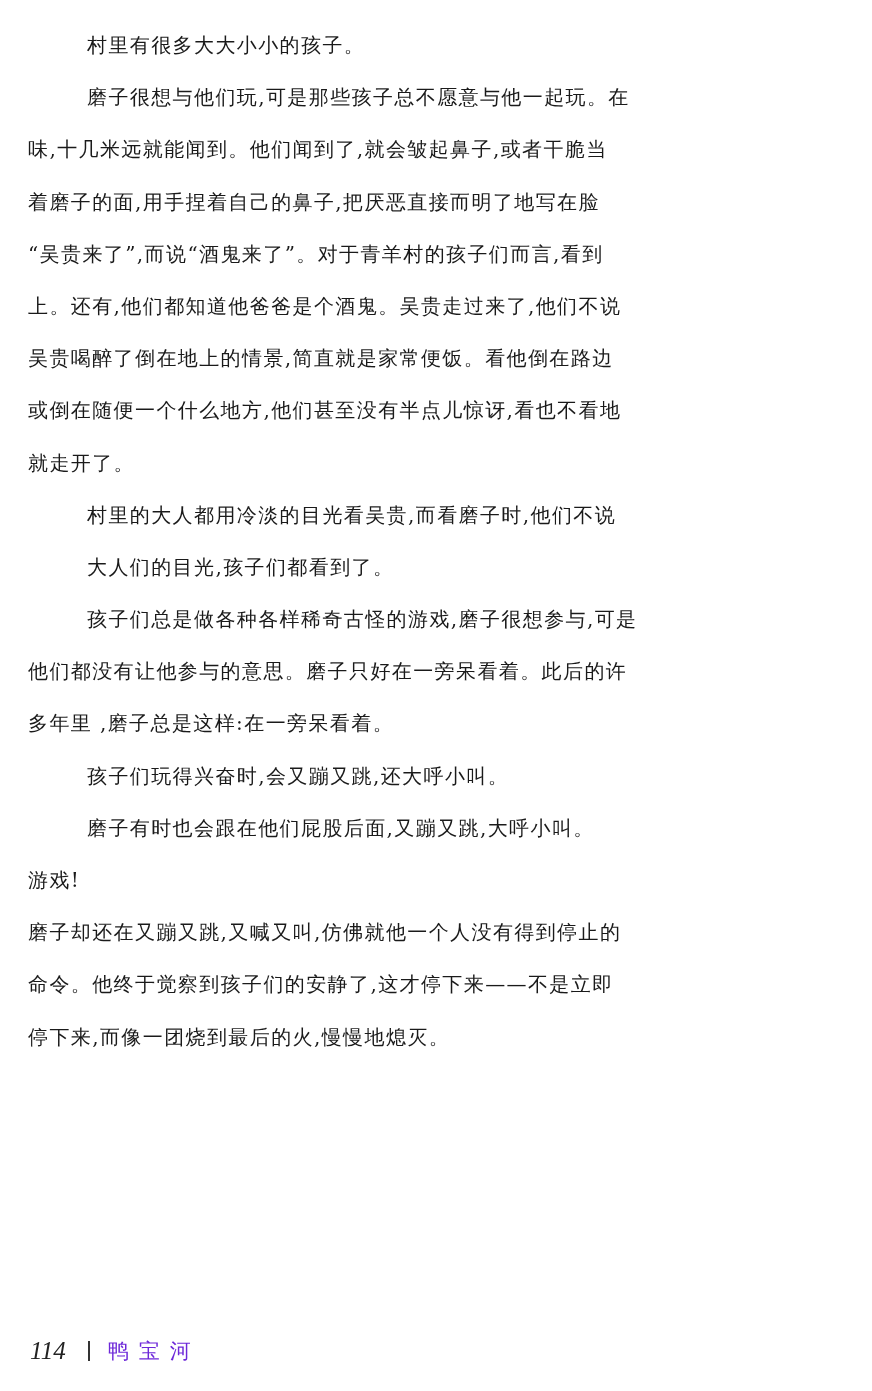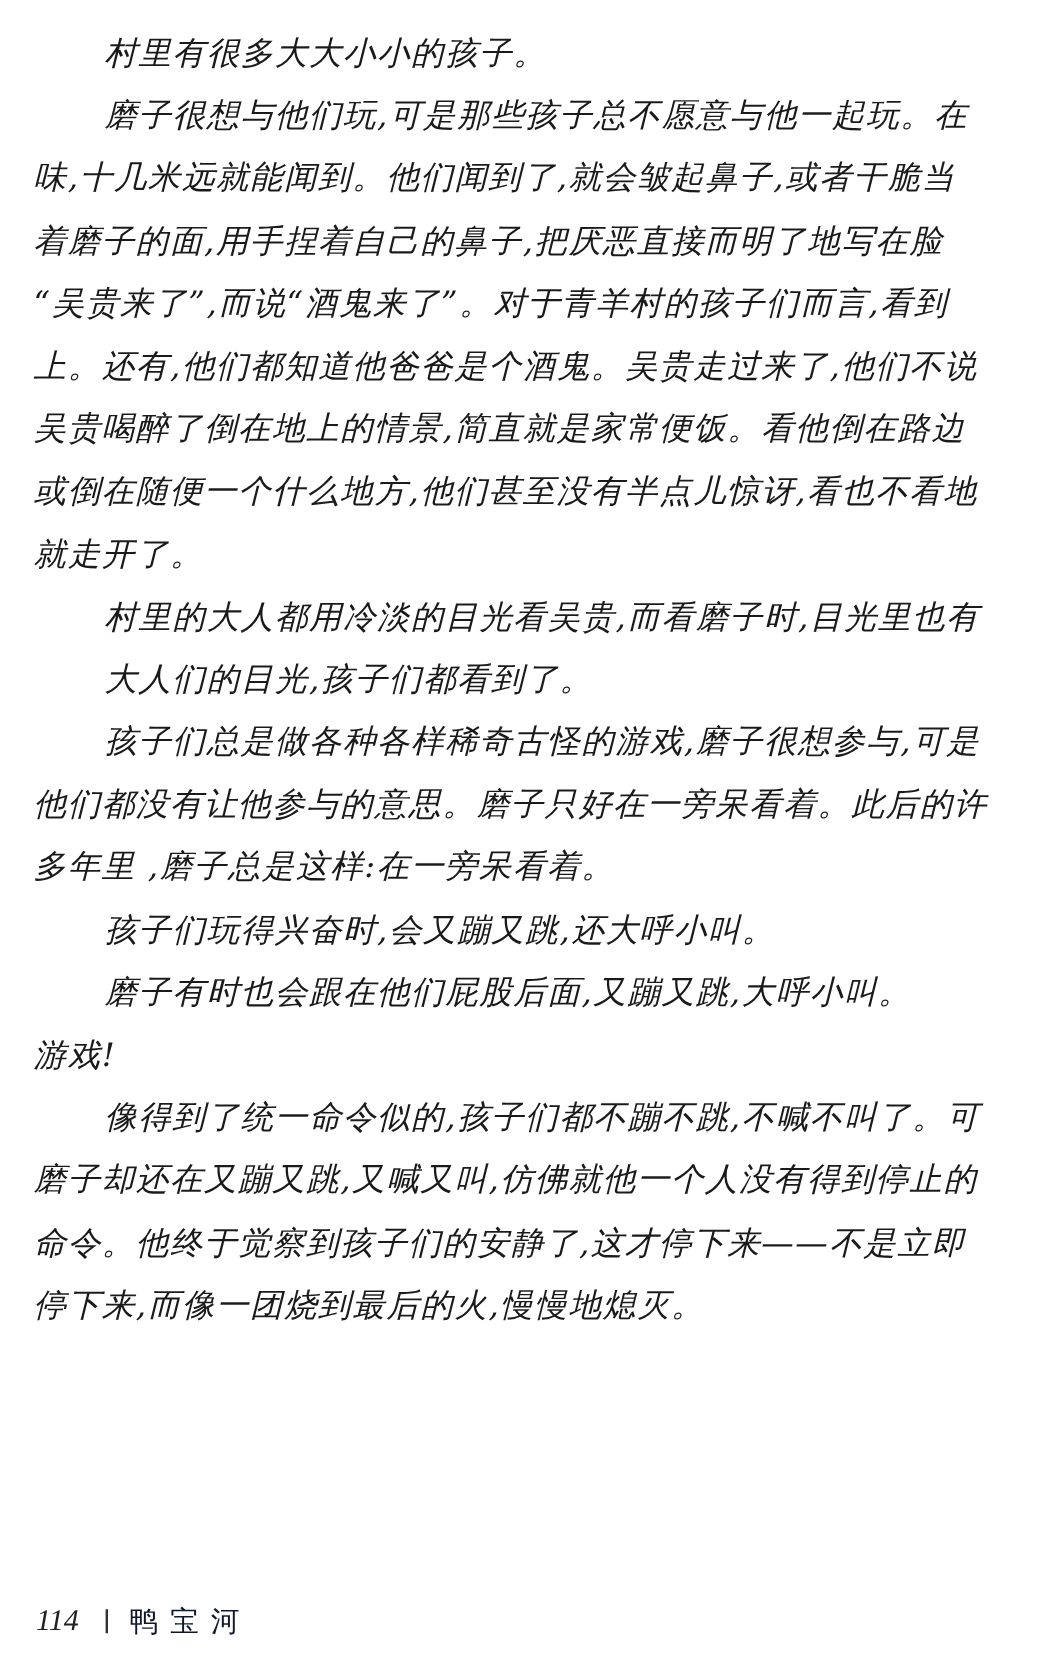--- a/index.html
+++ b/index.html
@@ -1,50 +1,49 @@
 <!DOCTYPE html>
 <html><head>
 <meta charset="utf-8">
 <style>
   html, body { margin: 0; padding: 0; background: #ffffff; }
   body { width: 872px; height: 1391px; position: relative; overflow: hidden;
          font-family: "DejaVu Serif", "Liberation Serif", serif; color: #1a1a1a; }
   .page { position: absolute; left: 28px; top: 22px; width: 816px; }
-  .line { height: 52.2px; line-height: 46px; font-size: 27px; white-space: nowrap;
-          letter-spacing: 1.4px; font-style: italic; }
+  .line { height: 52.2px; line-height: 46px; font-size: 20px; white-space: nowrap;
+          letter-spacing: 1.4px; }
   .line.indent { padding-left: 59px; }
   .footer { position: absolute; left: 30px; top: 1334px; height: 34px; display: flex; align-items: center; justify-content: center; }
   .page-num { font-family: "Liberation Serif", "DejaVu Serif", serif; font-style: italic;
               font-size: 25px; color: #222; }
   .divider { display: inline-block; width: 2px; height: 20px; background: #333; margin: 0 18px 0 22px; }
-  .book-title { font-family: "DejaVu Sans", "Liberation Sans", sans-serif; font-size: 24px;
-                letter-spacing: 10px; color: #0f172a; }
+  .book-title { font-family: "DejaVu Sans", "Liberation Sans", sans-serif; font-size: 21px;
+                letter-spacing: 10px; color: #6d28d9; }
 </style>
 </head>
 <body>
 
 <div class="page">
   <div class="line indent">村里有很多大大小小的孩子。</div>
   <div class="line indent">磨子很想与他们玩,可是那些孩子总不愿意与他一起玩。在</div>
   <div class="line">味,十几米远就能闻到。他们闻到了,就会皱起鼻子,或者干脆当</div>
   <div class="line">着磨子的面,用手捏着自己的鼻子,把厌恶直接而明了地写在脸</div>
   <div class="line">“吴贵来了”,而说“酒鬼来了”。对于青羊村的孩子们而言,看到</div>
   <div class="line">上。还有,他们都知道他爸爸是个酒鬼。吴贵走过来了,他们不说</div>
   <div class="line">吴贵喝醉了倒在地上的情景,简直就是家常便饭。看他倒在路边</div>
   <div class="line">或倒在随便一个什么地方,他们甚至没有半点儿惊讶,看也不看地</div>
   <div class="line">就走开了。</div>
-  <div class="line indent">村里的大人都用冷淡的目光看吴贵,而看磨子时,目光里也有</div>
+  <div class="line indent">村里的大人都用冷淡的目光看吴贵,而看磨子时,他们不说</div>
   <div class="line indent">大人们的目光,孩子们都看到了。</div>
   <div class="line indent">孩子们总是做各种各样稀奇古怪的游戏,磨子很想参与,可是</div>
   <div class="line">他们都没有让他参与的意思。磨子只好在一旁呆看着。此后的许</div>
   <div class="line">多年里 ,磨子总是这样:在一旁呆看着。</div>
   <div class="line indent">孩子们玩得兴奋时,会又蹦又跳,还大呼小叫。</div>
   <div class="line indent">磨子有时也会跟在他们屁股后面,又蹦又跳,大呼小叫。</div>
   <div class="line">游戏!</div>
-  <div class="line indent">像得到了统一命令似的,孩子们都不蹦不跳,不喊不叫了。可</div>
   <div class="line">磨子却还在又蹦又跳,又喊又叫,仿佛就他一个人没有得到停止的</div>
   <div class="line">命令。他终于觉察到孩子们的安静了,这才停下来——不是立即</div>
   <div class="line">停下来,而像一团烧到最后的火,慢慢地熄灭。</div>
 </div>
 
 <div class="footer">
   <span class="page-num">114</span>
   <span class="divider"></span>
   <span class="book-title">鸭宝河</span>
 </div>

